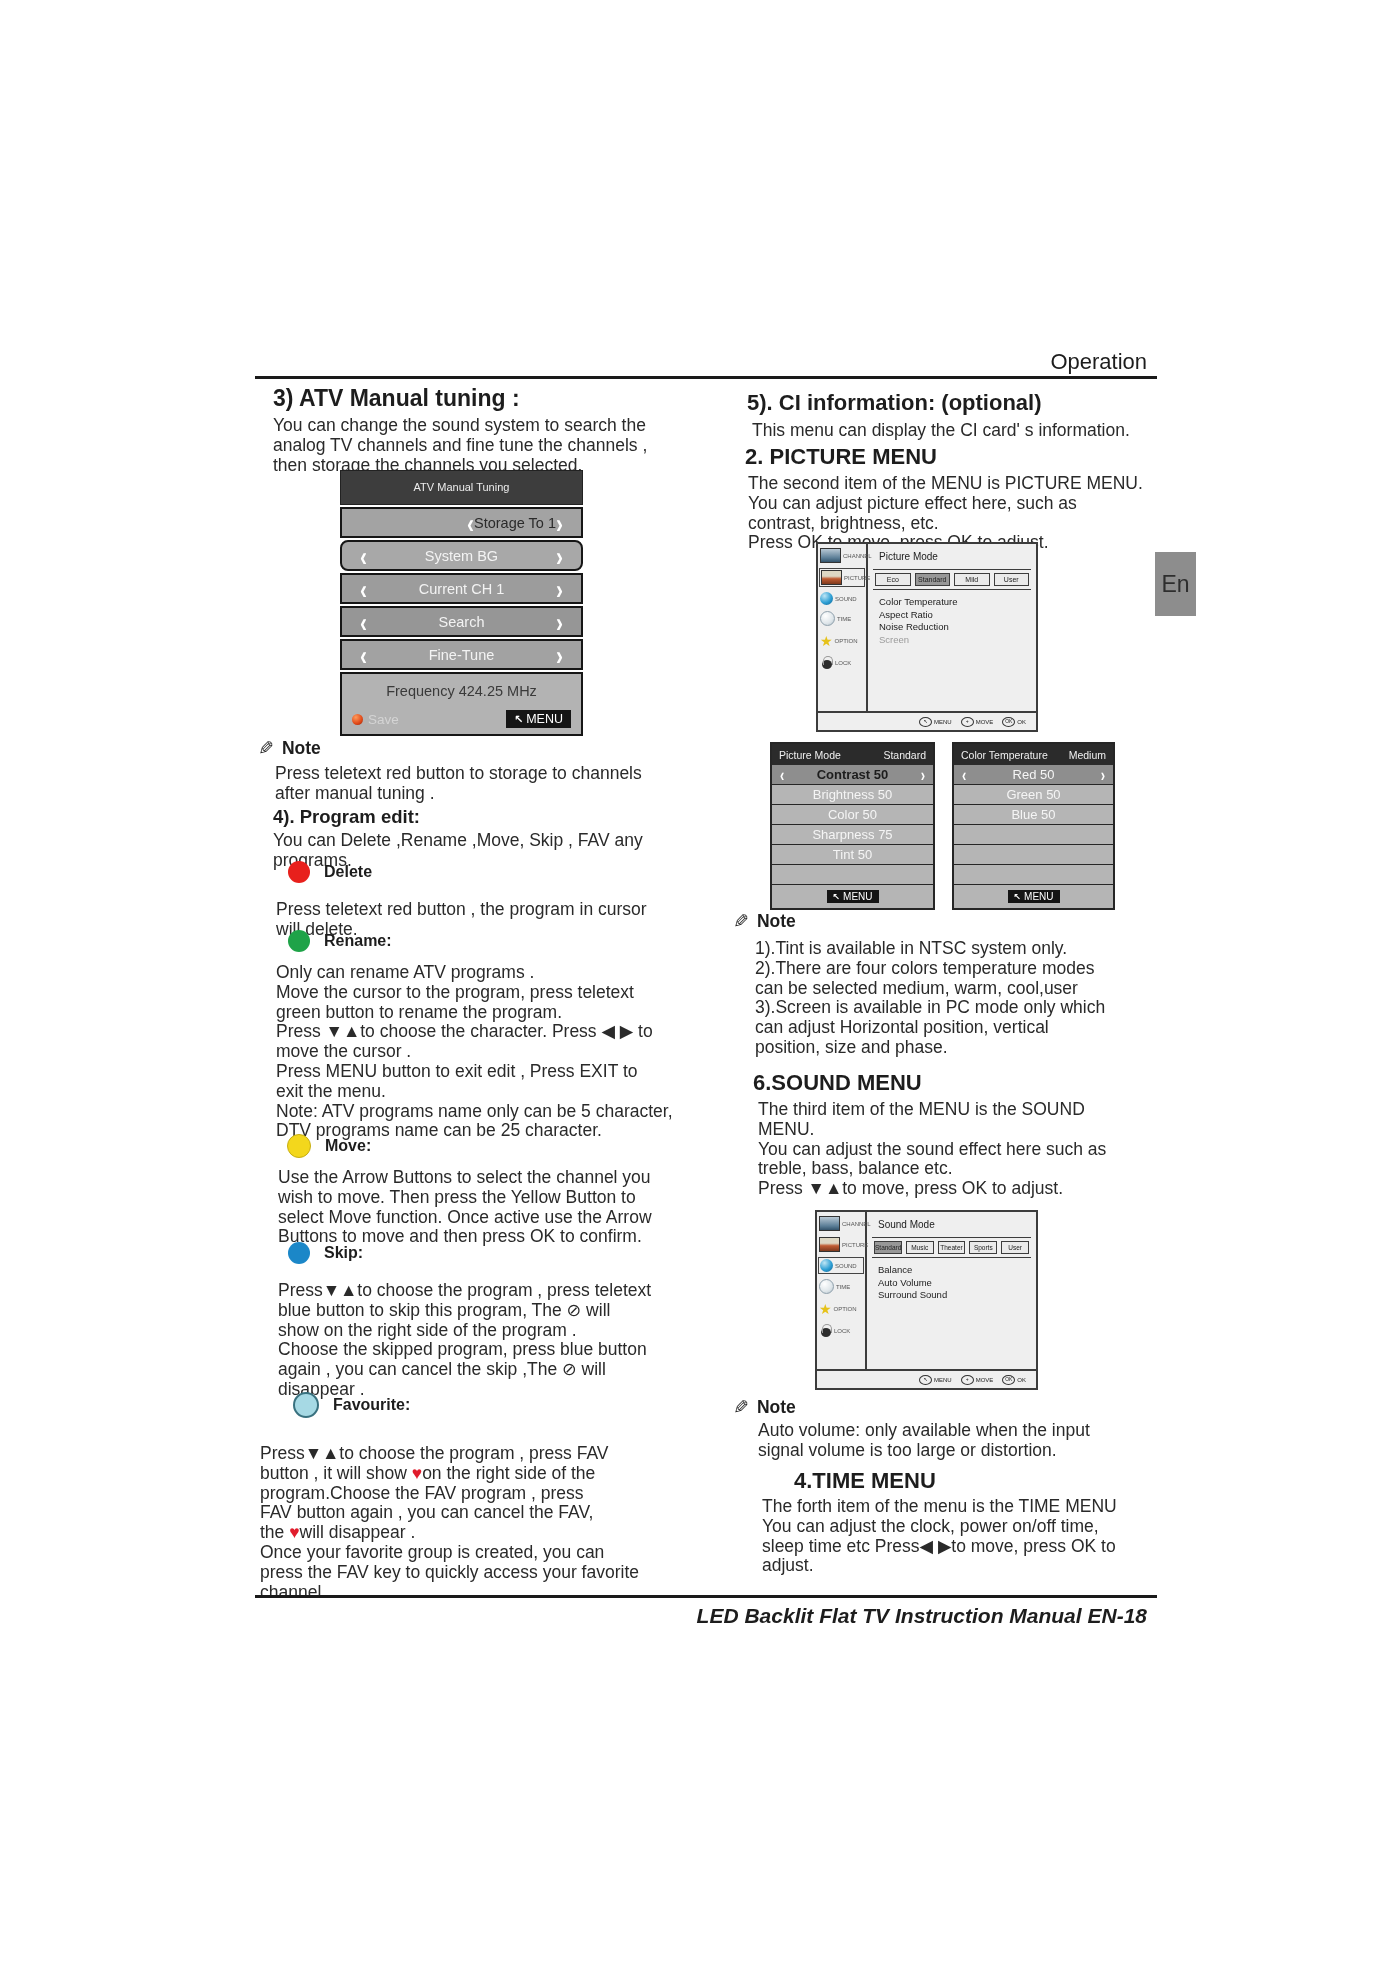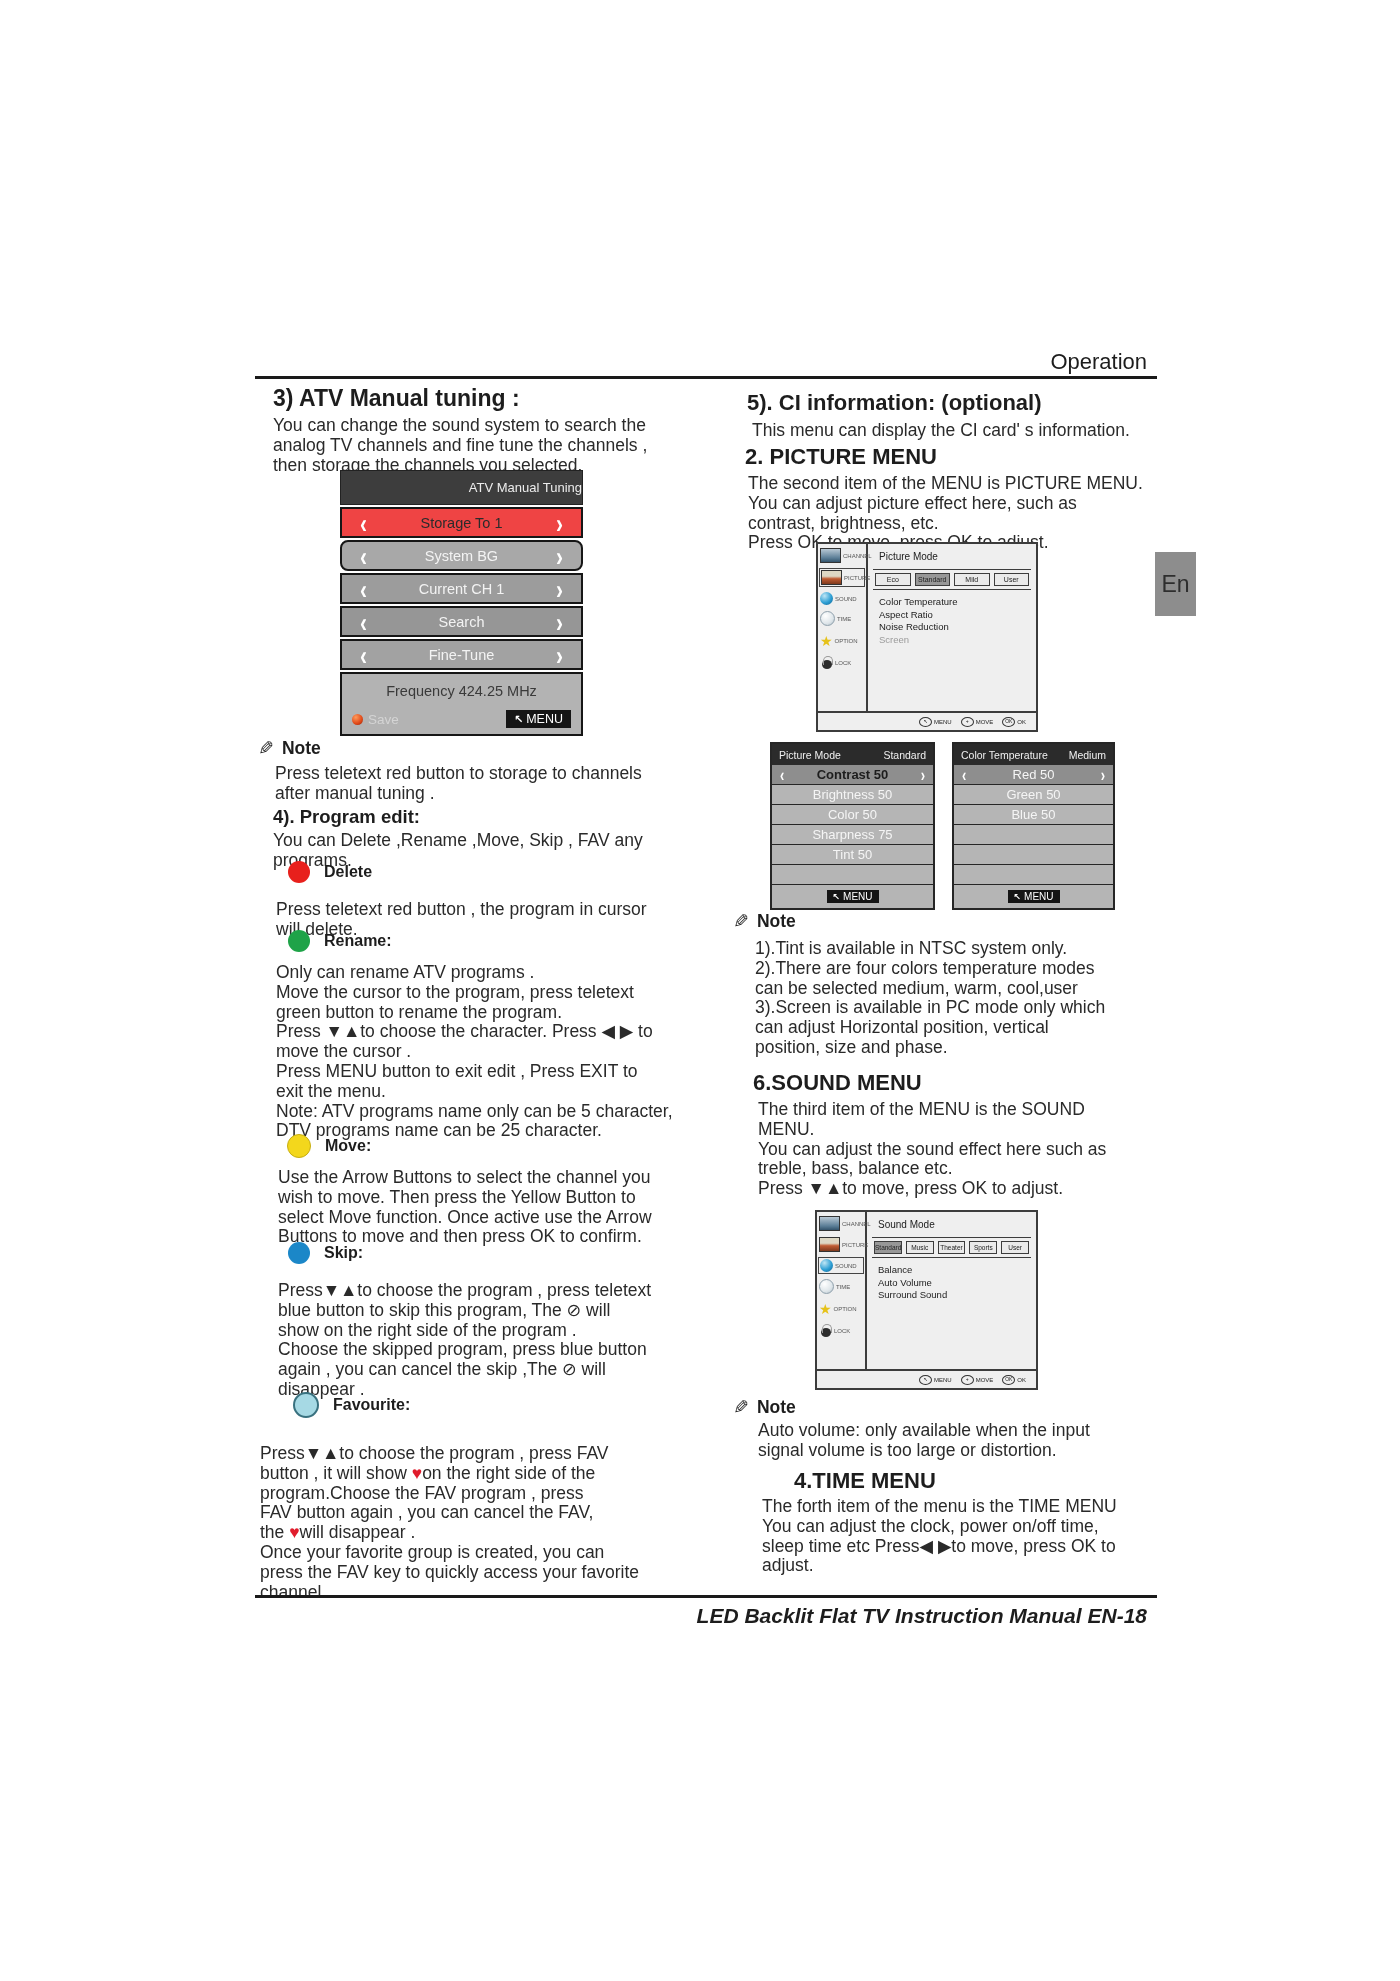--- a/index.html
+++ b/index.html
@@ -20,26 +20,26 @@
   .bullet{width:22px;height:22px;border-radius:50%;display:inline-block;}
   .b-delete{background:#e8201c;}
   .b-rename{background:#1fa348;}
   .b-move{background:#f3d71c;border:1px solid #c7ae12;}
   .b-skip{background:#1b87c8;}
   .b-fav{background:#a6d9e4;border:2px solid #39717f;}
   .blabel{font-size:16px;font-weight:bold;color:#1d1d1d;}
   .heart{color:#e01c2c;}
   
   .atv{width:243px;}
-  .atv-h{background:#3d3d3d;color:#ececec;text-align:right;font-size:13px;height:33px;line-height:33px;border:1px solid #222;}
+  .atv-h{background:#3d3d3d;color:#ececec;text-align:center;font-size:11px;height:33px;line-height:33px;border:1px solid #222;}
   .atv-row{height:27px;border:2px solid #161616;margin-top:2px;display:flex;align-items:center;justify-content:space-between;padding:0 18px;font-size:14.5px;}
   .chv-l::before{content:"‹";}
   .chv-r::before{content:"›";}
   .chv-l,.chv-r{font-size:21px;font-weight:bold;color:#ffffff;transform:scaleY(1.35);line-height:1;}
-  .row-0{background:#ef4444;color:#2b2b2b;}
+  .row-0{background:#a3a3a3;color:#2b2b2b;justify-content:flex-end;}
   .row-1{background:#a8a8a8;color:#f3f3f3;border-radius:8px;}
   .row-2{background:#9c9c9c;color:#f3f3f3;}
   .row-3{background:#969696;color:#f3f3f3;}
   .row-4{background:#a2a2a2;color:#f3f3f3;text-align:center;}
   .atv-bottom{margin-top:2px;border:2px solid #161616;background:#b3b3b3;padding:9px 10px 6px;}
   .freq{text-align:center;font-size:14.5px;color:#3a3a3a;margin-bottom:11px;}
   .save-row{display:flex;justify-content:space-between;align-items:center;}
   .save{display:flex;gap:5px;align-items:center;color:#d4d4d4;font-size:13.5px;}
   .save-dot{width:11px;height:11px;border-radius:50%;background:radial-gradient(circle at 35% 30%,#ff9a5a,#e04818 60%,#8e2406);}
   .menu-badge{background:#151515;color:#fff;display:inline-flex;align-items:center;gap:3px;padding:2px 8px;font-size:12.5px;}

